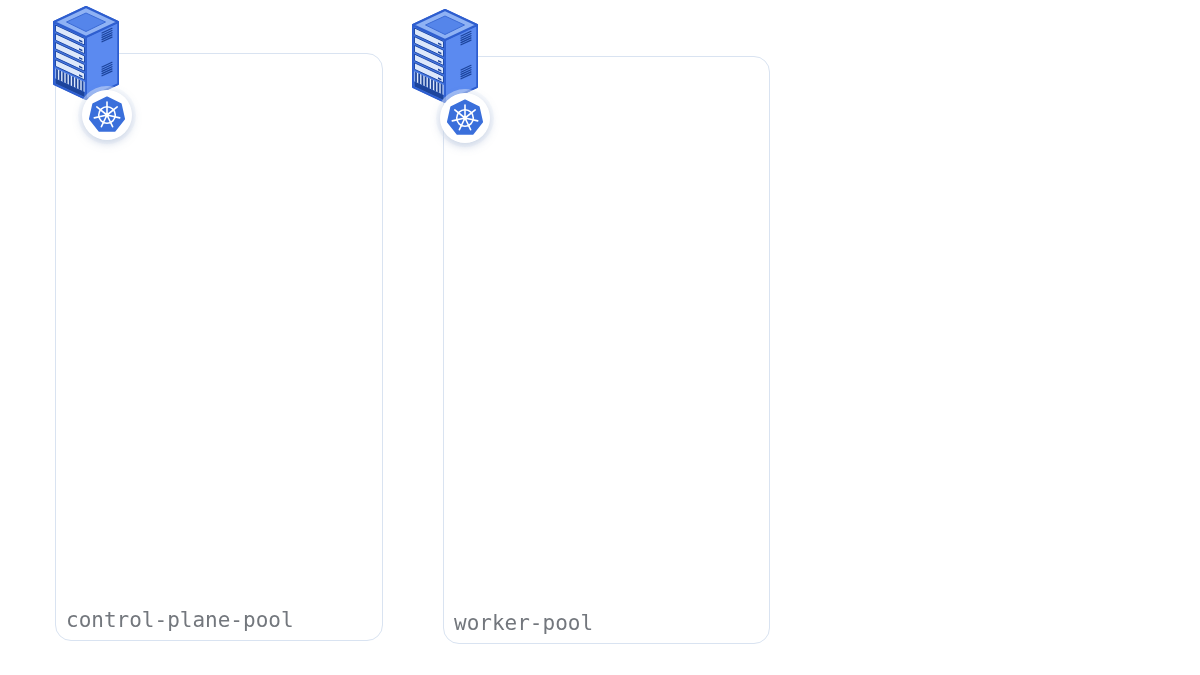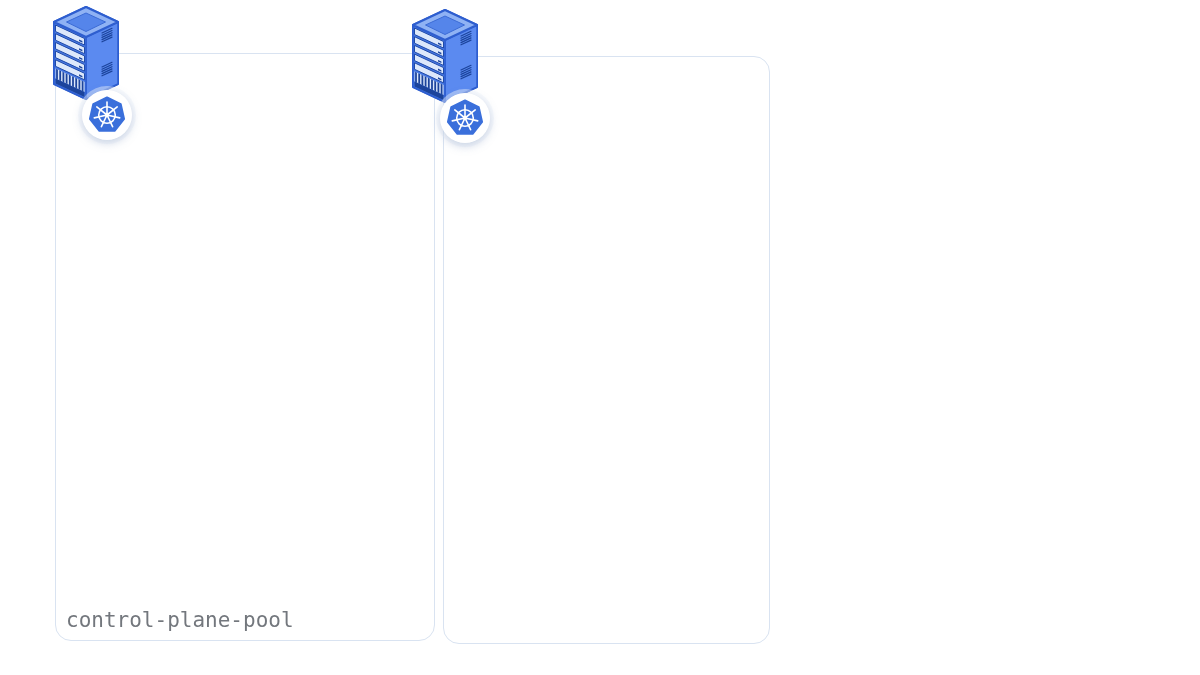--- a/index.html
+++ b/index.html
@@ -20,21 +20,21 @@
   .pool-card {
     position: absolute;
     box-sizing: border-box;
     border: 1.5px solid #d9e3f1;
     border-radius: 16px;
     background: #ffffff;
   }
   .pool-card.card-1 {
     left: 55px;
     top: 53px;
-    width: 380px;
+    width: 328px;
     height: 588px;
   }
   .pool-card.card-2 {
     left: 443px;
     top: 56px;
     width: 327px;
     height: 588px;
   }
   .pool-label {
     position: absolute;
@@ -223,15 +223,16 @@
             <line x1="25" y1="25" x2="37.7" y2="27.9"></line>
             <line x1="25" y1="25" x2="30.6" y2="36.7"></line>
             <line x1="25" y1="25" x2="19.4" y2="36.7"></line>
             <line x1="25" y1="25" x2="12.3" y2="27.9"></line>
             <line x1="25" y1="25" x2="14.8" y2="16.9"></line>
           </g>
           <circle cx="25" cy="25" r="2.2" fill="#ffffff"></circle>
         </svg>
       </div>
     </div>
+    <div class="pool-label">worker-pool</div>
   </div>
 
 </div>
 
 </body></html>

